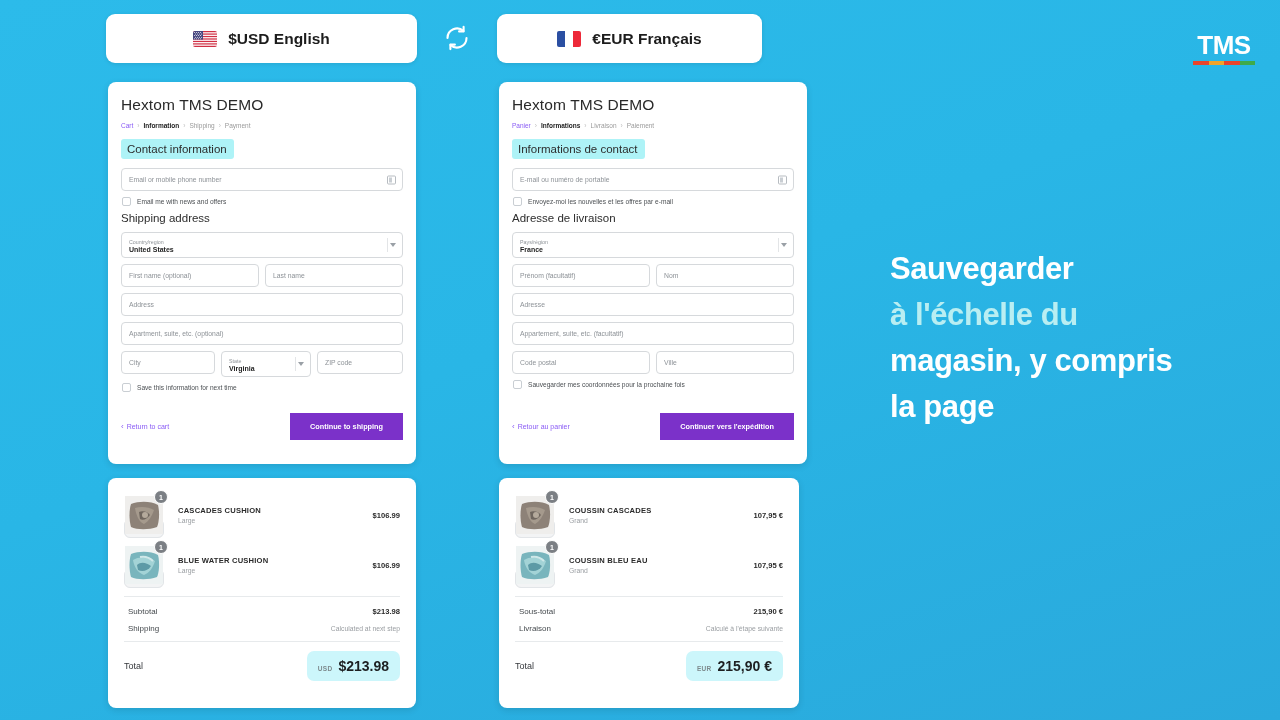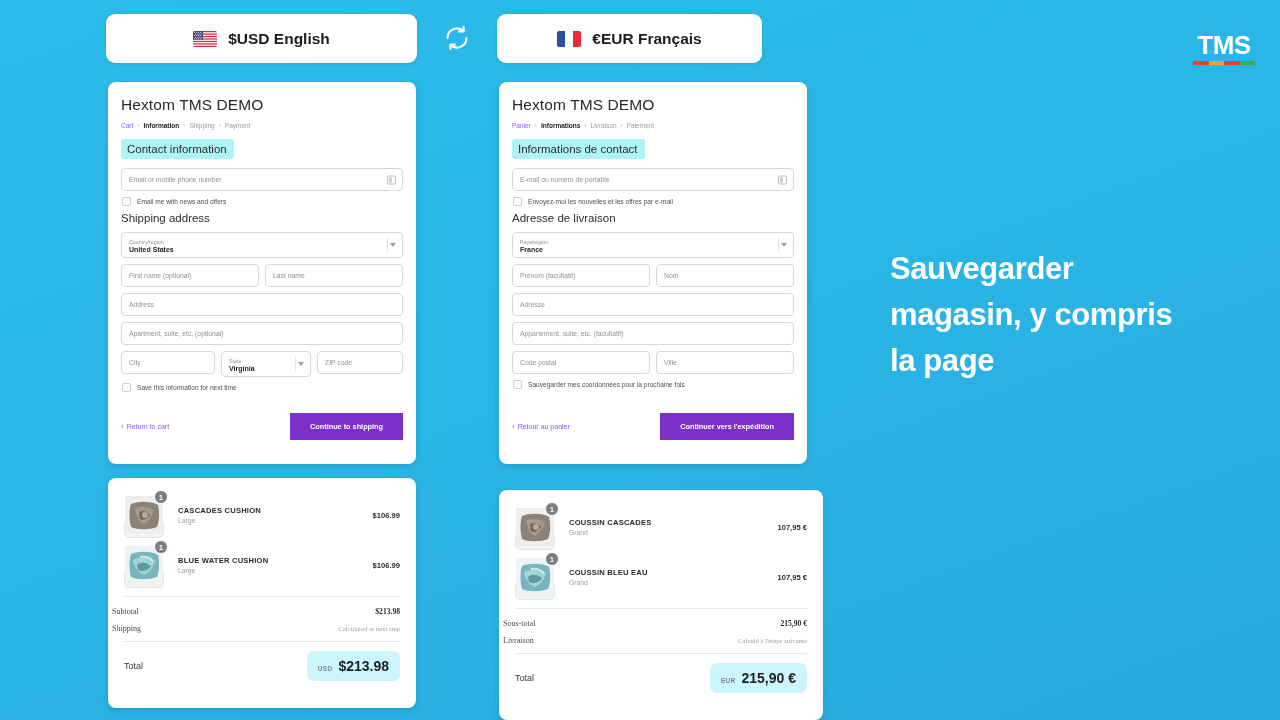--- a/index.html
+++ b/index.html
@@ -60,21 +60,21 @@
   
   .card {
     position: absolute;
     background: #ffffff;
     border-radius: 8px;
     box-shadow: 0 2px 7px rgba(0,0,0,0.12);
   }
   #checkout-en { left: 108px; top: 82px; width: 308px; height: 382px; }
   #checkout-fr { left: 499px; top: 82px; width: 308px; height: 382px; }
   #summary-en  { left: 108px; top: 478px; width: 308px; height: 230px; }
-  #summary-fr  { left: 499px; top: 478px; width: 324px; height: 230px; margin-top: 12px; }
+  #summary-fr  { left: 499px; top: 478px; width: 300px; height: 230px; }
 
   .pad { padding: 14px 13px 0 13px; }
 
   .store-title {
     font-size: 15.5px;
     color: #2a2a2a;
     font-weight: normal;
     letter-spacing: 0.1px;
     margin-bottom: 8px;
   }
@@ -182,21 +182,21 @@
     display: flex; align-items: center; justify-content: center;
     border: 1.5px solid #ffffff;
   }
   .li-text { flex: 1; min-width: 0; }
   .li-name { font-size: 7.6px; font-weight: bold; color: #2b2b2b; letter-spacing: 0.2px; }
   .li-variant { font-size: 6.8px; color: #9a9ea2; margin-top: 2px; }
   .li-price { font-size: 7.6px; font-weight: bold; color: #2b2b2b; white-space: nowrap; }
 
   .hr { height: 1px; background: #e7eaec; margin: 4px 16px 0 16px; }
 
-  .totals { padding: 10px 16px 0 4px; font-family: Liberation Serif, serif; }
+  .totals { padding: 10px 16px 0 20px; }
   .total-row { display: flex; justify-content: space-between; align-items: baseline; margin-bottom: 8px; }
   .t-label { font-size: 8px; color: #454a4e; }
   .t-value { font-size: 7.6px; color: #2b2b2b; font-weight: bold; }
   .t-value.muted { font-size: 6.8px; color: #9a9ea2; font-weight: normal; }
 
   .grand { display: flex; justify-content: space-between; align-items: center; padding: 9px 16px 0 16px; }
   .grand .t-label { font-size: 9px; color: #36393d; }
   .grand-badge {
     background: #ccf6fb;
     border-radius: 7px;
@@ -600,15 +600,16 @@
     <span class="t-label">Total</span>
     <span class="grand-badge">
       <span class="cur">EUR</span>
       <span class="amt">215,90 €</span>
     </span>
   </div>
 </div>
 
 <div id="headline">
   <div class="hl">Sauvegarder</div>
+  <div class="hl accent">à l'échelle du</div>
   <div class="hl">magasin, y compris</div>
   <div class="hl">la page</div>
 </div>
 
 </body></html>

